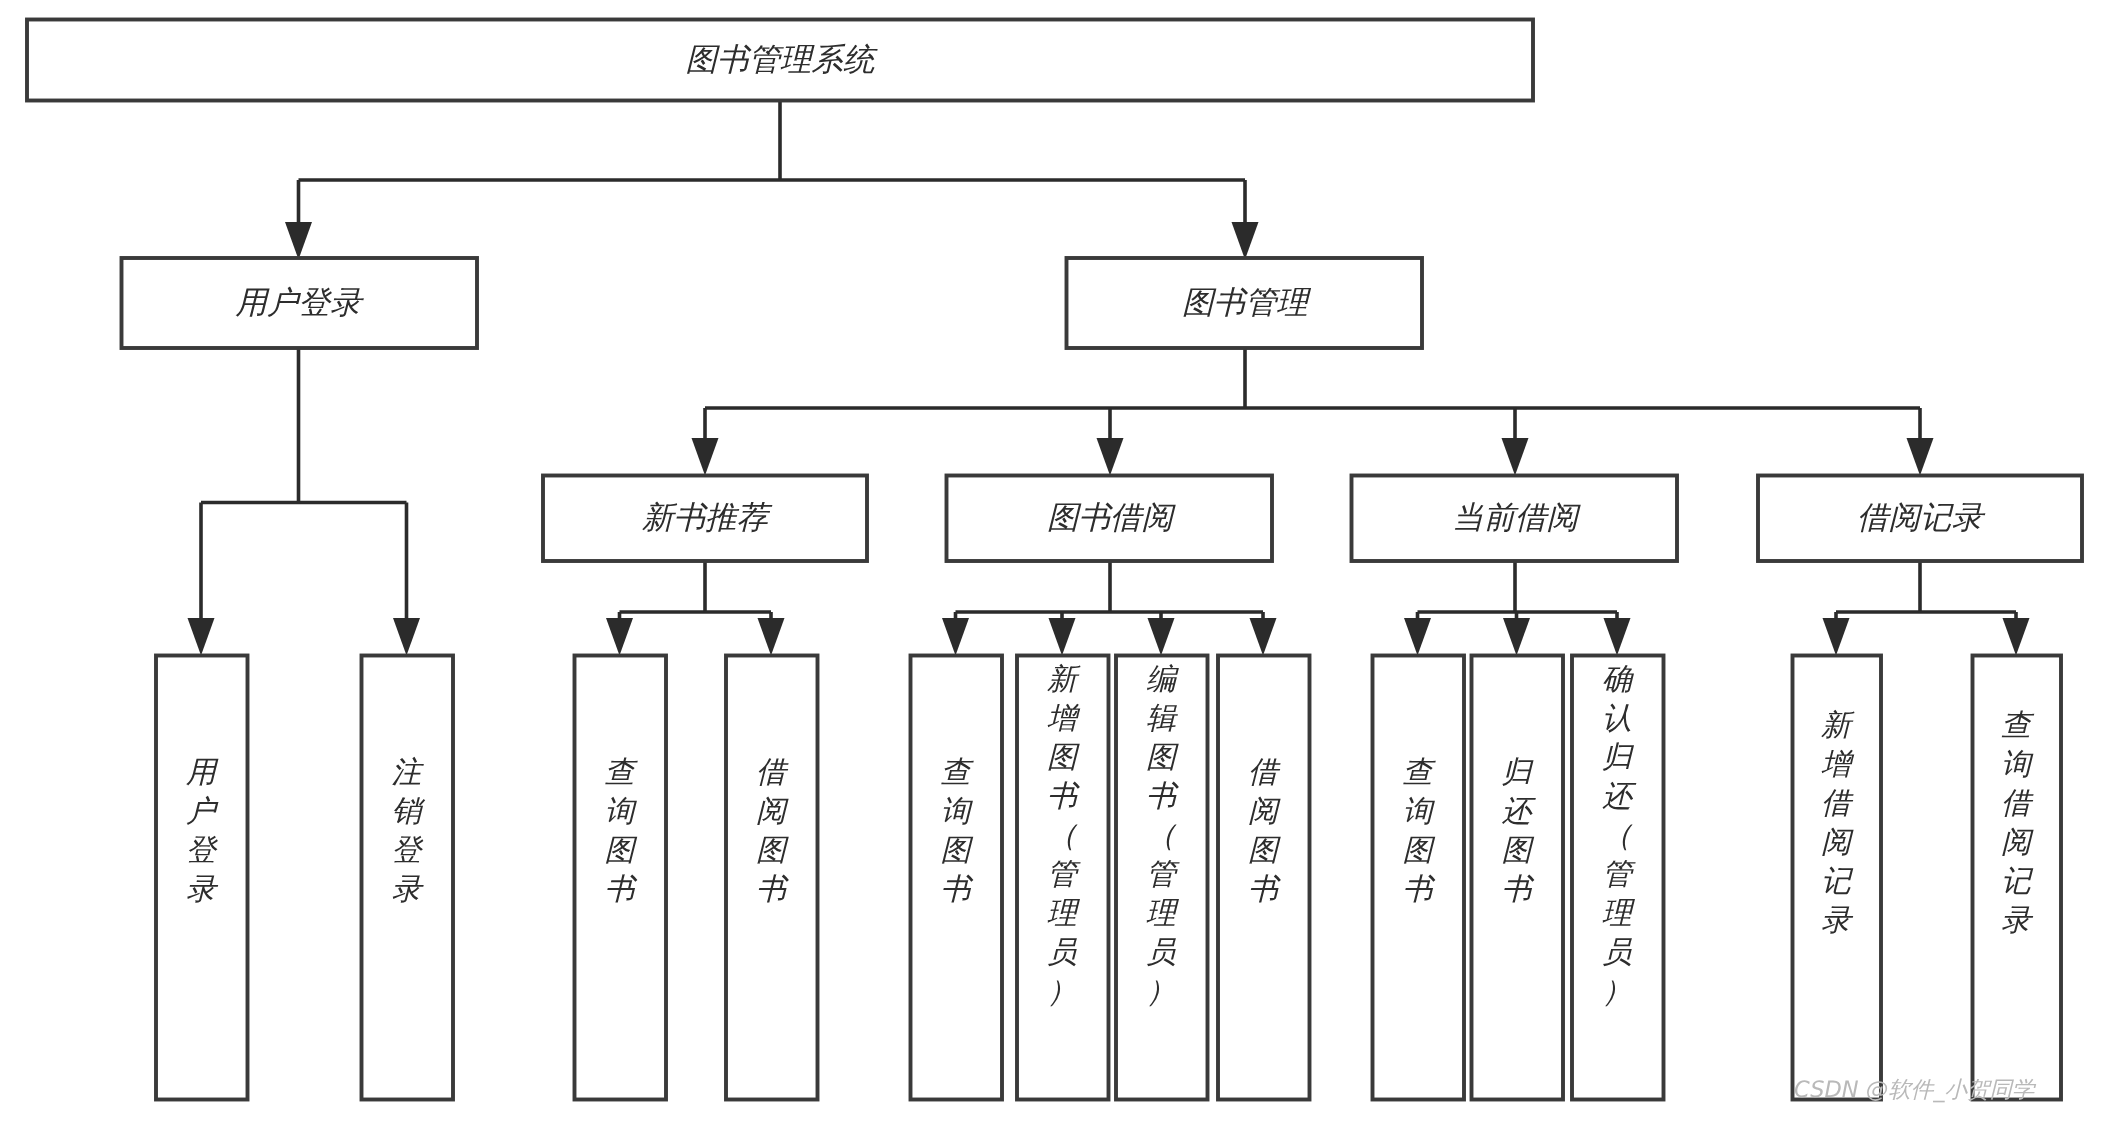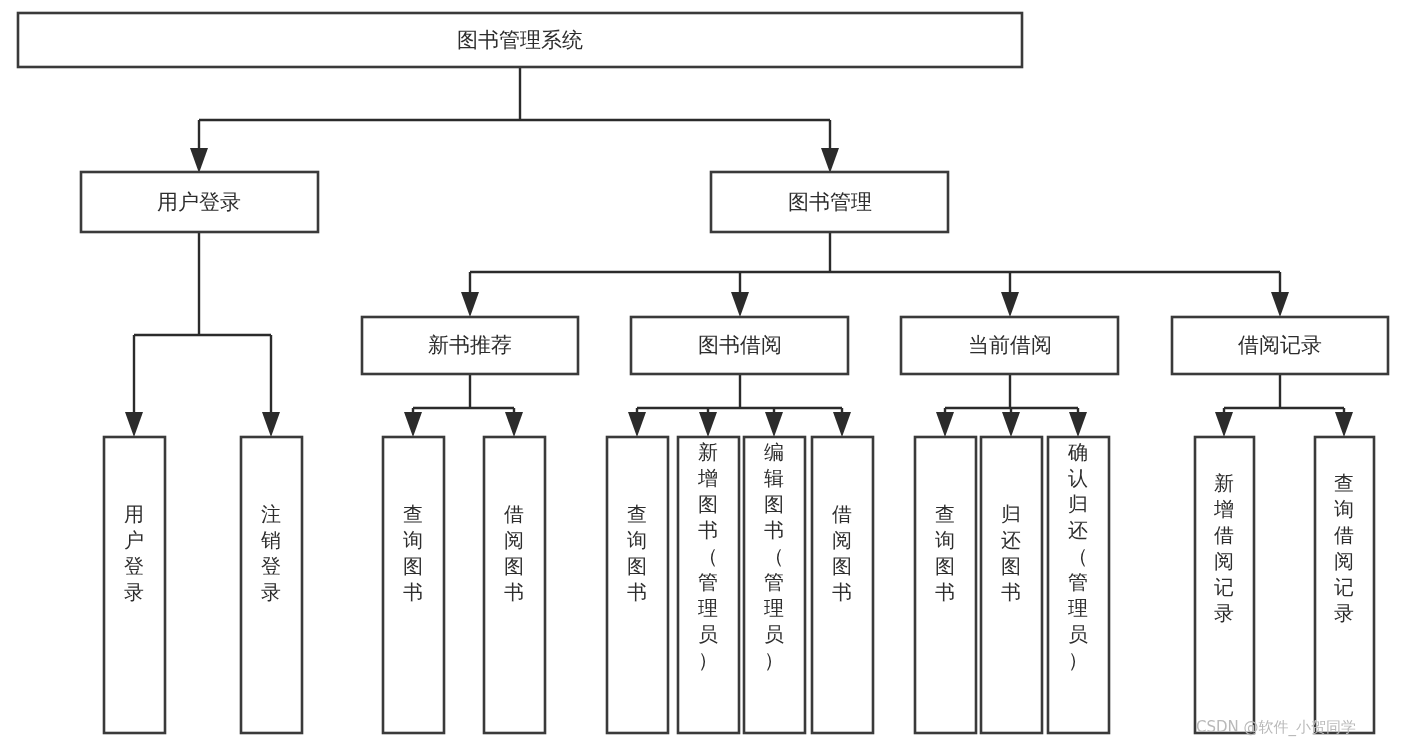--- a/index.html
+++ b/index.html
@@ -14,20 +14,21 @@
     font-family: "DejaVu Sans", "Liberation Sans", sans-serif;
     overflow: hidden;
     position: relative;
   }
   #diagram-root {
     position: absolute;
     left: 0;
     top: 0;
     width: 1173px;
     height: 747px;
+    font-style: italic;
   }
   svg.flow {
     display: block;
     width: 1405px;
     height: 747px;
   }
   .node-box {
     fill: #ffffff;
     stroke: #3a3a3a;
     stroke-width: 2.6;

